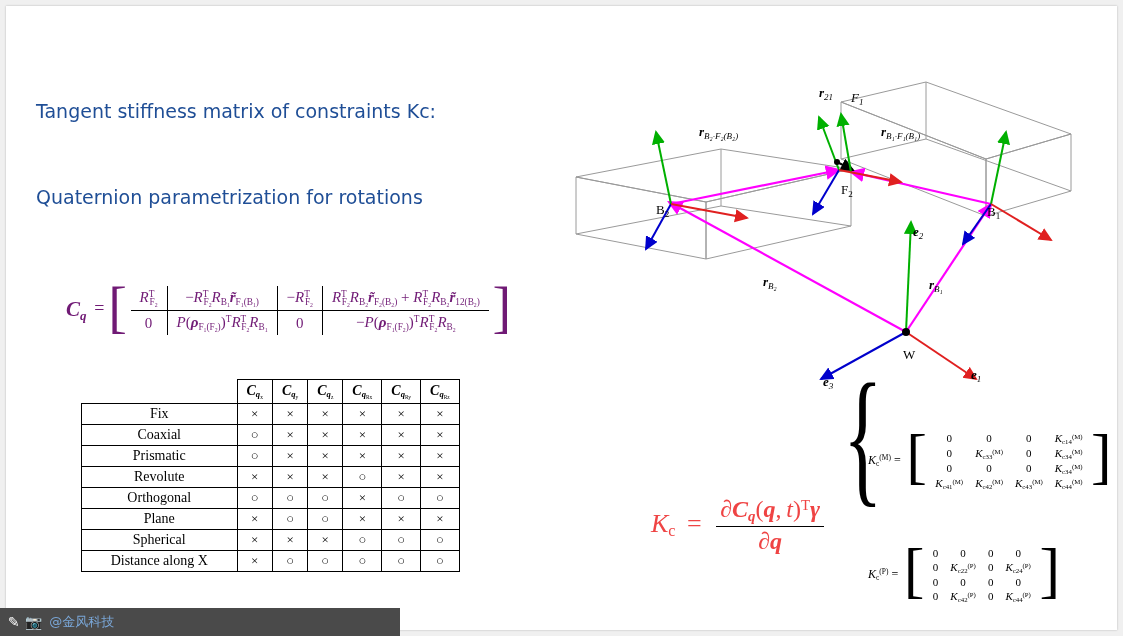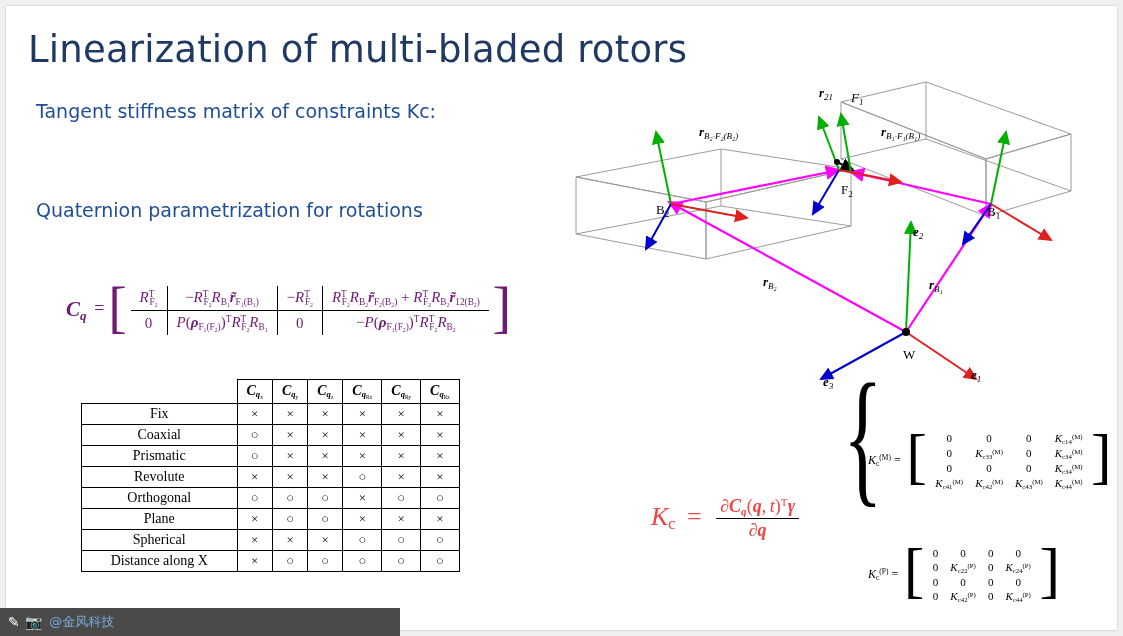--- a/index.html
+++ b/index.html
@@ -23,21 +23,20 @@
   }
   .subtitle1{
     position:absolute;left:30px;top:94px;
     font-size:19px;color:#1F4E96;
     font-family:"DejaVu Sans", sans-serif;
   }
   .subtitle2{
     position:absolute;left:30px;top:180px;
     font-size:19px;color:#1F4E96;
     font-family:"DejaVu Sans", sans-serif;
-    margin-top:13px;
   }
 
   
   .math{font-family:"Liberation Serif", serif;}
   .it{font-style:italic;}
   .bi{font-style:italic;font-weight:bold;}
   sub.s{font-size:.62em;vertical-align:-.28em;font-style:normal;}
   sup.s{font-size:.62em;vertical-align:.5em;font-style:normal;}
 
   
@@ -76,21 +75,21 @@
   #ctable td.firstblank,#ctable th.firstblank{border-left:none;border-top:none;width:143px;}
   #ctable tr:first-child th.firstblank{border-top:none;}
   #ctable .mark{font-size:13px;}
 
   
   #kc-eq{
     position:absolute;left:645px;top:490px;
     font-family:"Liberation Serif", serif;
     font-size:26px;color:#ef4444;white-space:nowrap;
   }
-  .frac{display:inline-block;vertical-align:middle;text-align:center;font-size:18px;margin:0 3px;}
+  .frac{display:inline-block;vertical-align:middle;text-align:center;font-size:24px;margin:0 3px;}
   .frac .num{border-bottom:1.2px solid #000;padding:0 4px 1px;display:block;}
   .frac .den{padding:1px 4px 0;display:block;}
   .hugebrace{
     position:absolute;left:837px;top:430px;
     font-size:150px;line-height:0;font-family:"Liberation Serif",serif;
     transform:scaleX(.55);transform-origin:left center;color:#000;
   }
   .kmat{position:absolute;font-family:"Liberation Serif",serif;font-size:10px;white-space:nowrap;}
   .kmat .lbl{font-size:12px;vertical-align:middle;margin-right:3px;}
   .kmat table{display:inline-table;border-collapse:collapse;vertical-align:middle;}
@@ -113,21 +112,20 @@
   
   #figure{position:absolute;left:545px;top:68px;width:560px;height:330px;}
   #figure svg{display:block;}
   .flab{font-family:"Liberation Serif", serif;font-size:13px;}
 </style>
 </head>
 <body>
 
 <div id="slide">
 
-  <div class="title">Linearization of multi-bladed rotors</div>
   <div class="subtitle1">Tangent stiffness matrix of constraints Kc:</div>
   <div class="subtitle2">Quaternion parametrization for rotations</div>
 
   <div id="cq-eq" class="math">
     <span class="lhs"><span class="bi">C</span><sub class="s"><span class="bi">q</span></sub></span>
     <span style="font-size:18px;">=</span>
     <span class="bigbr">[</span>
     <table class="mtx">
       <tbody>
           <tr class="hline">

